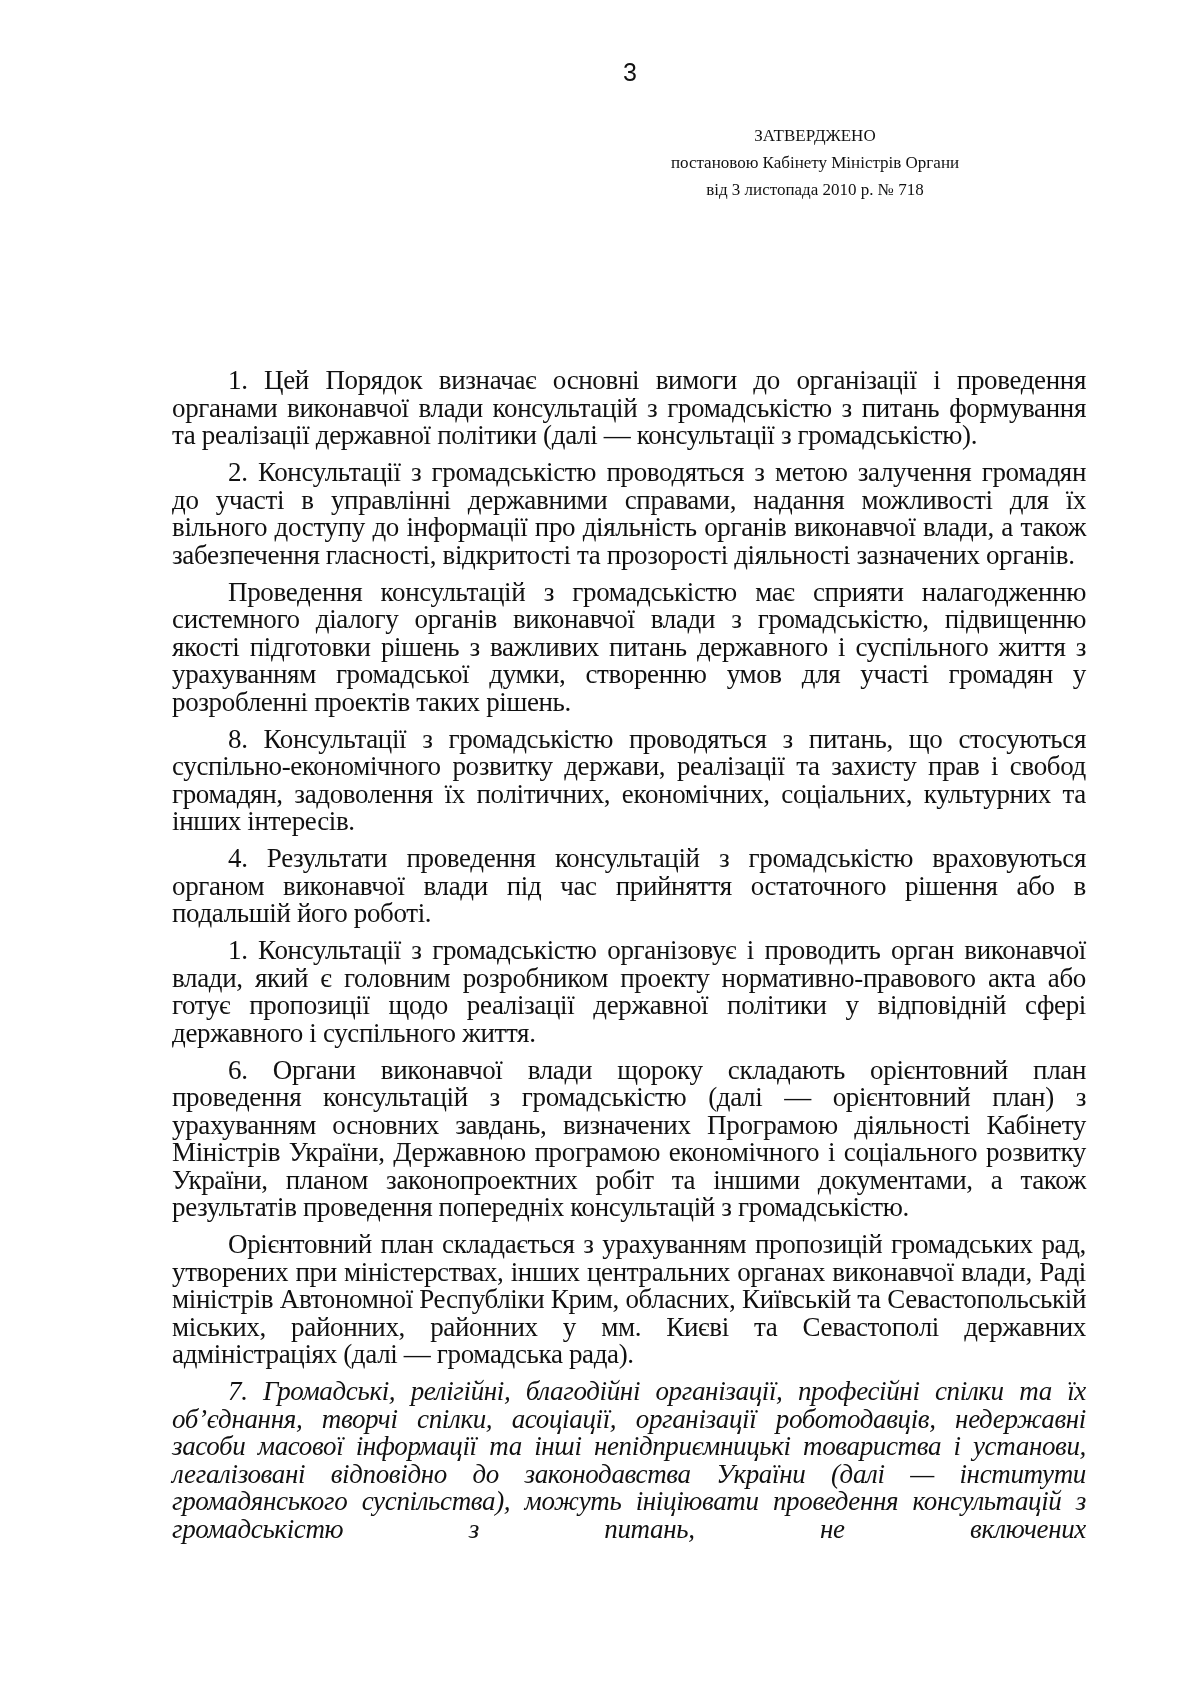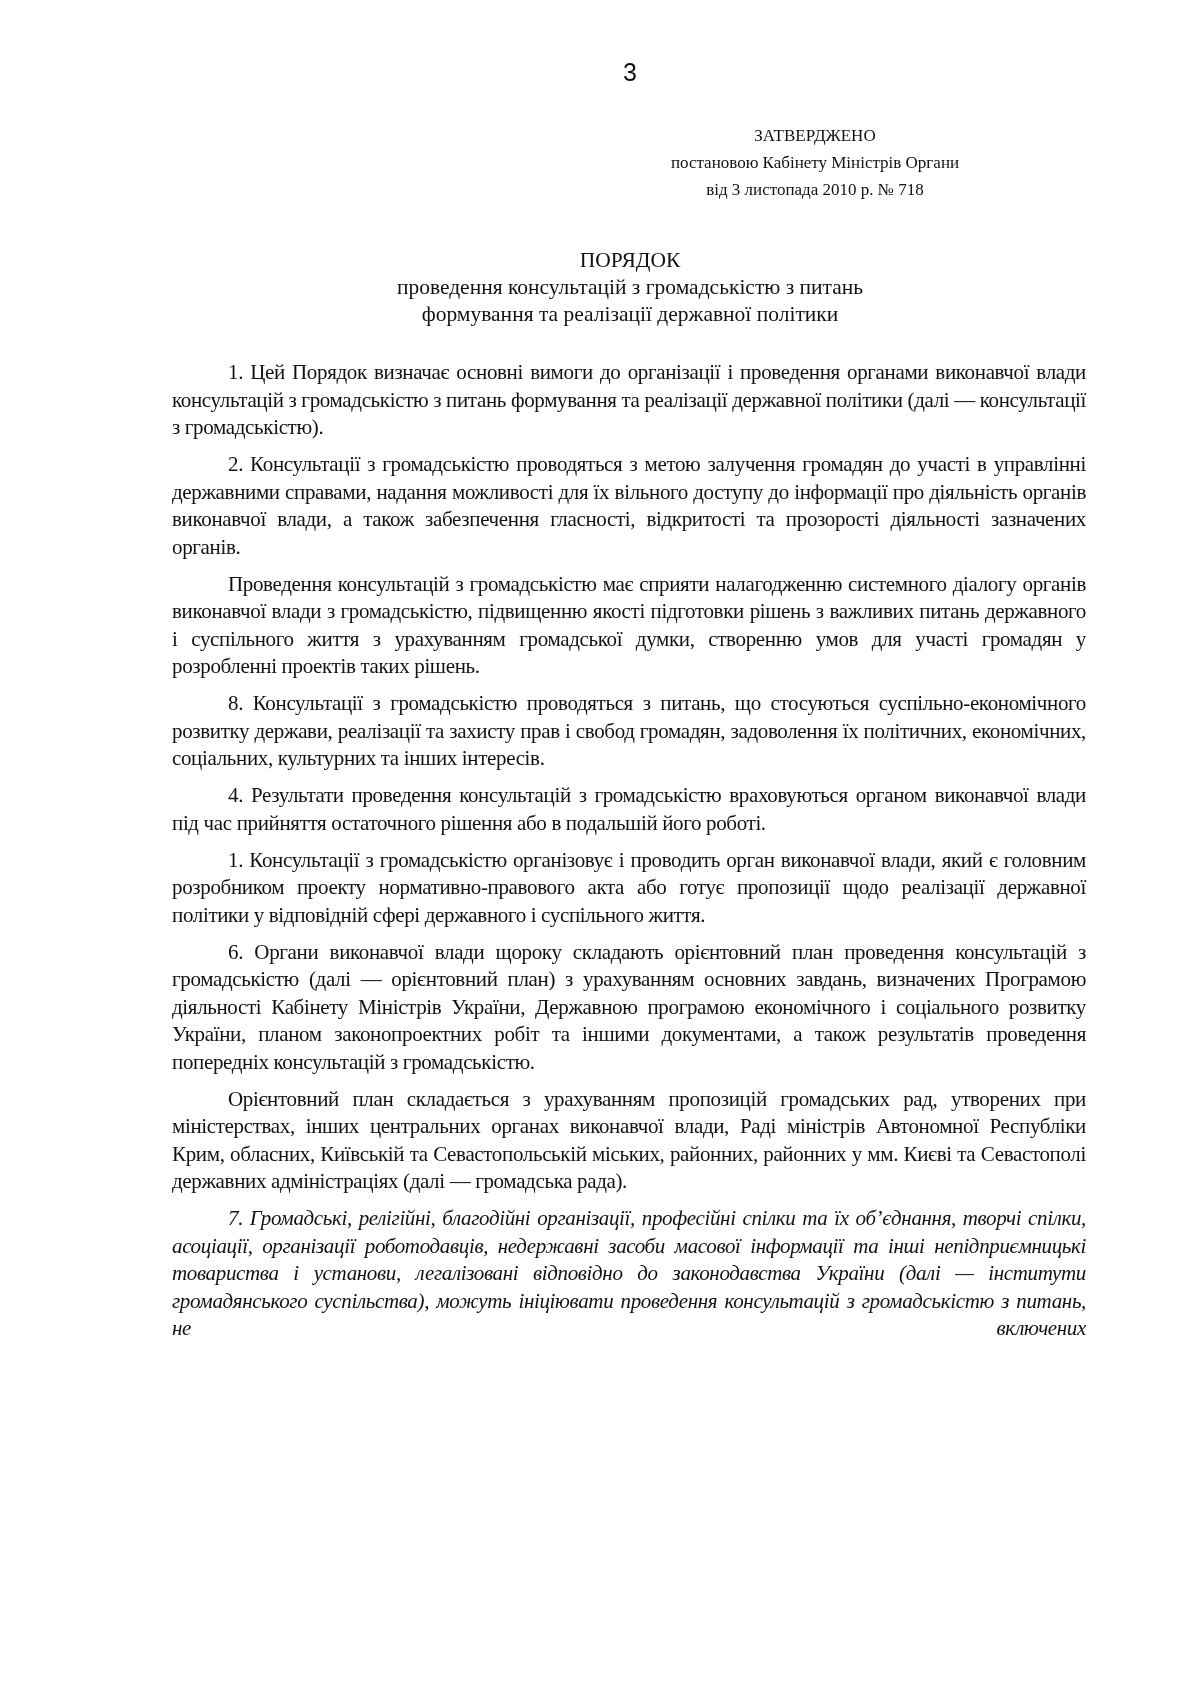--- a/index.html
+++ b/index.html
@@ -16,44 +16,39 @@
   }
   .approval {
     position: absolute; top: 114px; left: 600px; width: 430px;
     text-align: center; font-size: 17px; line-height: 27px; margin-top: 8px;
   }
   .doc-title {
     position: absolute; top: 247px; left: 300px; width: 660px;
     text-align: center; font-size: 21.5px; line-height: 27px;
   }
   .body {
-    position: absolute; top: 359px; left: 172px; width: 914px;
-    font-size: 21px; line-height: 27.5px; text-align: justify;
+    position: absolute; top: 367px; left: 172px; width: 914px;
+    font-size: 27px; line-height: 27.5px; text-align: justify;
     letter-spacing: -0.35px;
   }
   .body p { margin: 0 0 9.5px 0; text-indent: 56px; }
   .body p.last { text-align-last: justify; font-style: italic; }
 </style>
 </head>
 <body>
 
 <div class="page">
   <div class="page-number">3</div>
 
   <div class="approval">
     <div>ЗАТВЕРДЖЕНО</div>
     <div>постановою Кабінету Міністрів Органи</div>
     <div>від 3 листопада 2010 р. № 718</div>
   </div>
 
-  <div class="doc-title">
-    <div>ПОРЯДОК</div>
-    <div>проведення консультацій з громадськістю з питань</div>
-    <div>формування та реалізації державної політики</div>
-  </div>
 
   <div class="body">
     <p>1. Цей Порядок визначає основні вимоги до організації і проведення органами виконавчої влади консультацій з громадськістю з питань формування та реалізації державної політики (далі — консультації з громадськістю).</p>
     <p>2. Консультації з громадськістю проводяться з метою залучення громадян до участі в управлінні державними справами, надання можливості для їх вільного доступу до інформації про діяльність органів виконавчої влади, а також забезпечення гласності, відкритості та прозорості діяльності зазначених органів.</p>
     <p>Проведення консультацій з громадськістю має сприяти налагодженню системного діалогу органів виконавчої влади з громадськістю, підвищенню якості підготовки рішень з важливих питань державного і суспільного життя з урахуванням громадської думки, створенню умов для участі громадян у розробленні проектів таких рішень.</p>
     <p>8. Консультації з громадськістю проводяться з питань, що стосуються суспільно-економічного розвитку держави, реалізації та захисту прав і свобод громадян, задоволення їх політичних, економічних, соціальних, культурних та інших інтересів.</p>
     <p>4. Результати проведення консультацій з громадськістю враховуються органом виконавчої влади під час прийняття остаточного рішення або в подальшій його роботі.</p>
     <p>1. Консультації з громадськістю організовує і проводить орган виконавчої влади, який є головним розробником проекту нормативно-правового акта або готує пропозиції щодо реалізації державної політики у відповідній сфері державного і суспільного життя.</p>
     <p>6. Органи виконавчої влади щороку складають орієнтовний план проведення консультацій з громадськістю (далі — орієнтовний план) з урахуванням основних завдань, визначених Програмою діяльності Кабінету Міністрів України, Державною програмою економічного і соціального розвитку України, планом законопроектних робіт та іншими документами, а також результатів проведення попередніх консультацій з громадськістю.</p>
     <p>Орієнтовний план складається з урахуванням пропозицій громадських рад, утворених при міністерствах, інших центральних органах виконавчої влади, Раді міністрів Автономної Республіки Крим, обласних, Київській та Севастопольській міських, районних, районних у мм. Києві та Севастополі державних адміністраціях (далі — громадська рада).</p>

